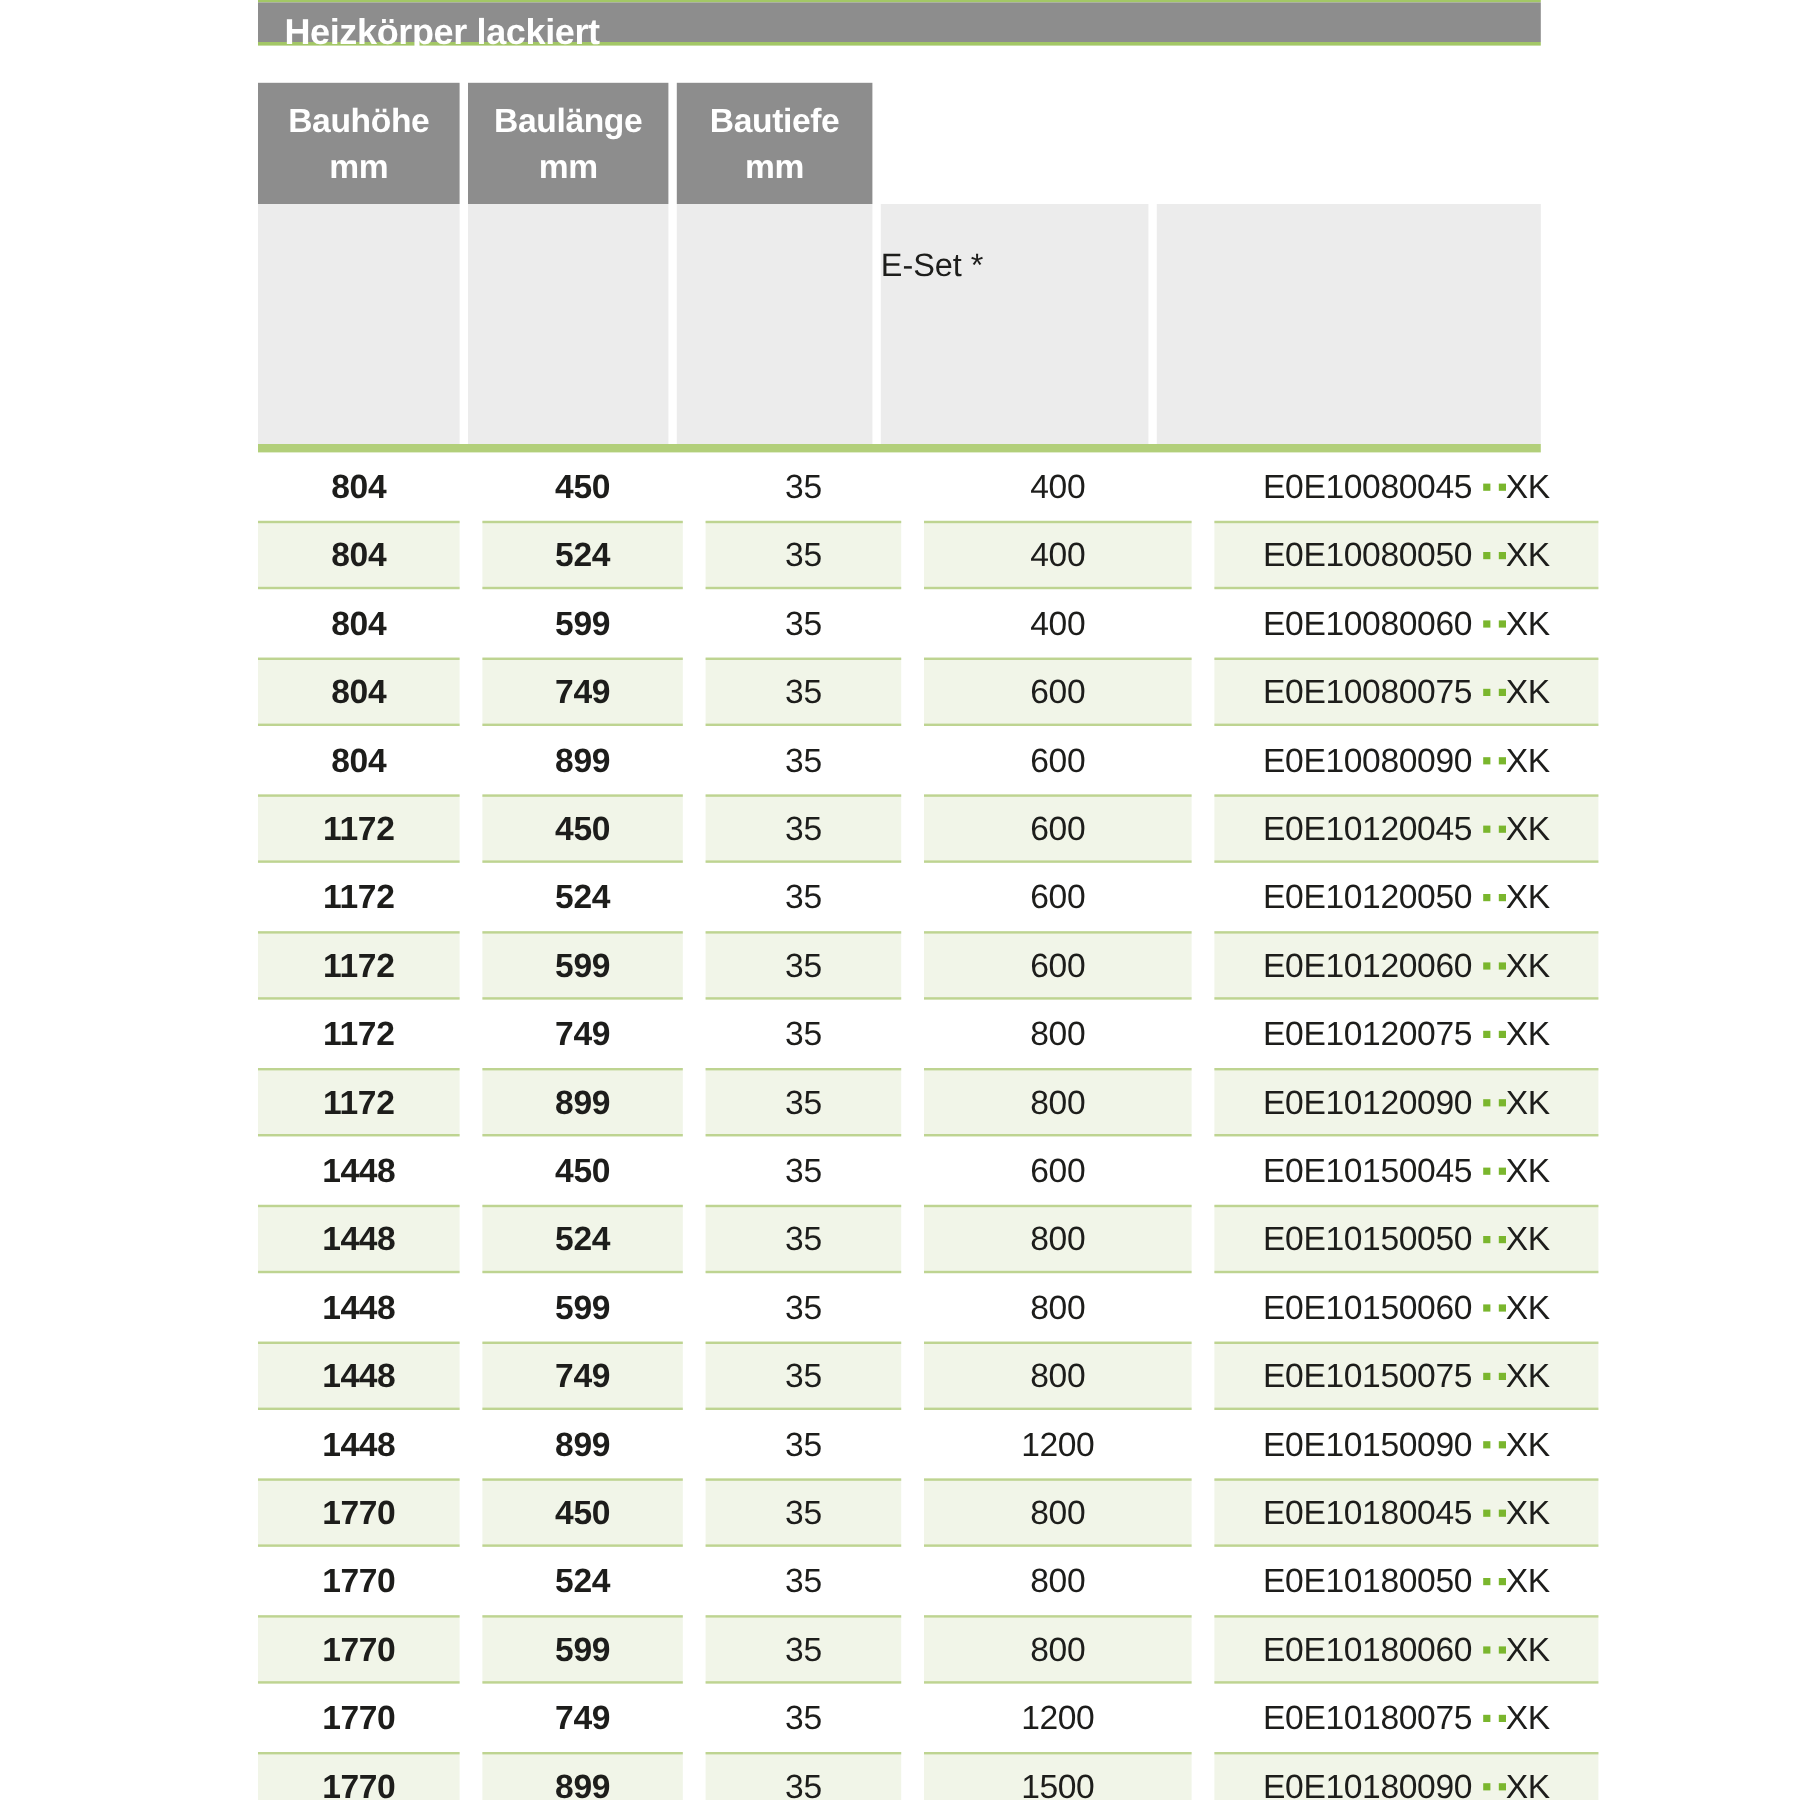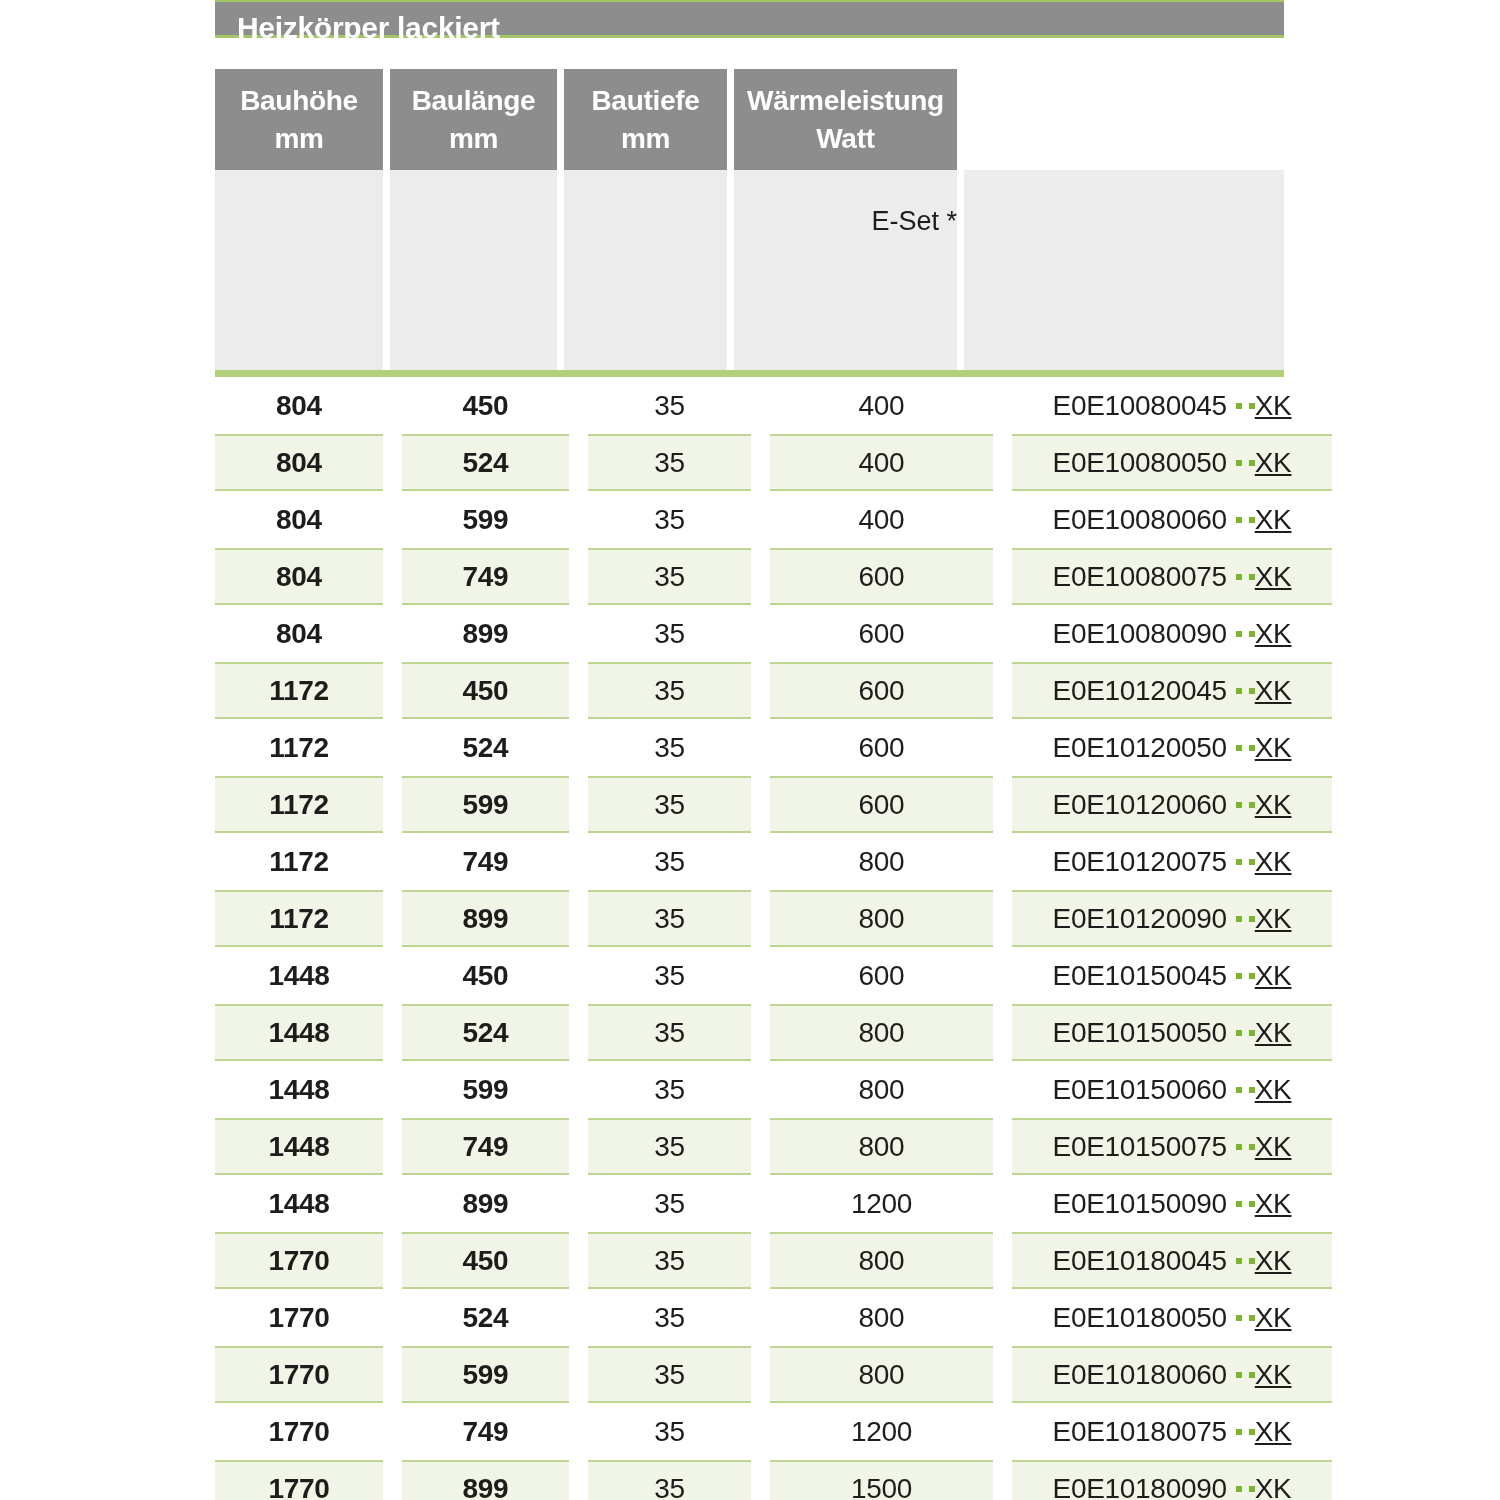--- a/index.html
+++ b/index.html
@@ -52,21 +52,21 @@
     justify-content: center;
     line-height: 38px;
     letter-spacing: -0.3px;
     text-align: center;
   }
 
   .subheader-row { height: 200px; }
   .subheader-cell {
     background: #ececec;
     display: flex;
-    justify-content: flex-end;
+    justify-content: flex-start;
     align-items: flex-start;
     padding-top: 36px;
     box-sizing: border-box;
     font-size: 27px;
     color: #1d1d1b;
   }
 
   .data-row { height: 57px; gap: 19px; }
   .data-cell {
     display: flex;
@@ -85,21 +85,21 @@
   .data-cell.bold { font-weight: bold; }
 
   .dot {
     display: inline-block;
     width: 6px;
     height: 6px;
     background: #7ab62d;
   }
   .dot.first { margin-left: 9px; }
   .dot.second { margin-left: 7px; }
-  .art-suffix { margin-left: 0; text-decoration: underline; }
+  .art-suffix { margin-left: 0; }
 </style>
 </head>
 <body>
 
 <div class="page">
   <div class="catalog-table">
 
     <div class="line-top"></div>
 
     <div class="title-bar">Heizkörper lackiert</div>
@@ -111,24 +111,20 @@
         <span>Bauhöhe</span>
         <span>mm</span>
       </div>
       <div class="header-cell">
         <span>Baulänge</span>
         <span>mm</span>
       </div>
       <div class="header-cell">
         <span>Bautiefe</span>
         <span>mm</span>
-      </div>
-      <div class="header-cell">
-        <span>Wärmeleistung</span>
-        <span>Watt</span>
       </div>
     </div>
 
     <div class="grid-row subheader-row">
       <div class="subheader-cell"></div>
       <div class="subheader-cell"></div>
       <div class="subheader-cell"></div>
       <div class="subheader-cell">
         <span>E-Set *</span>
       </div>

